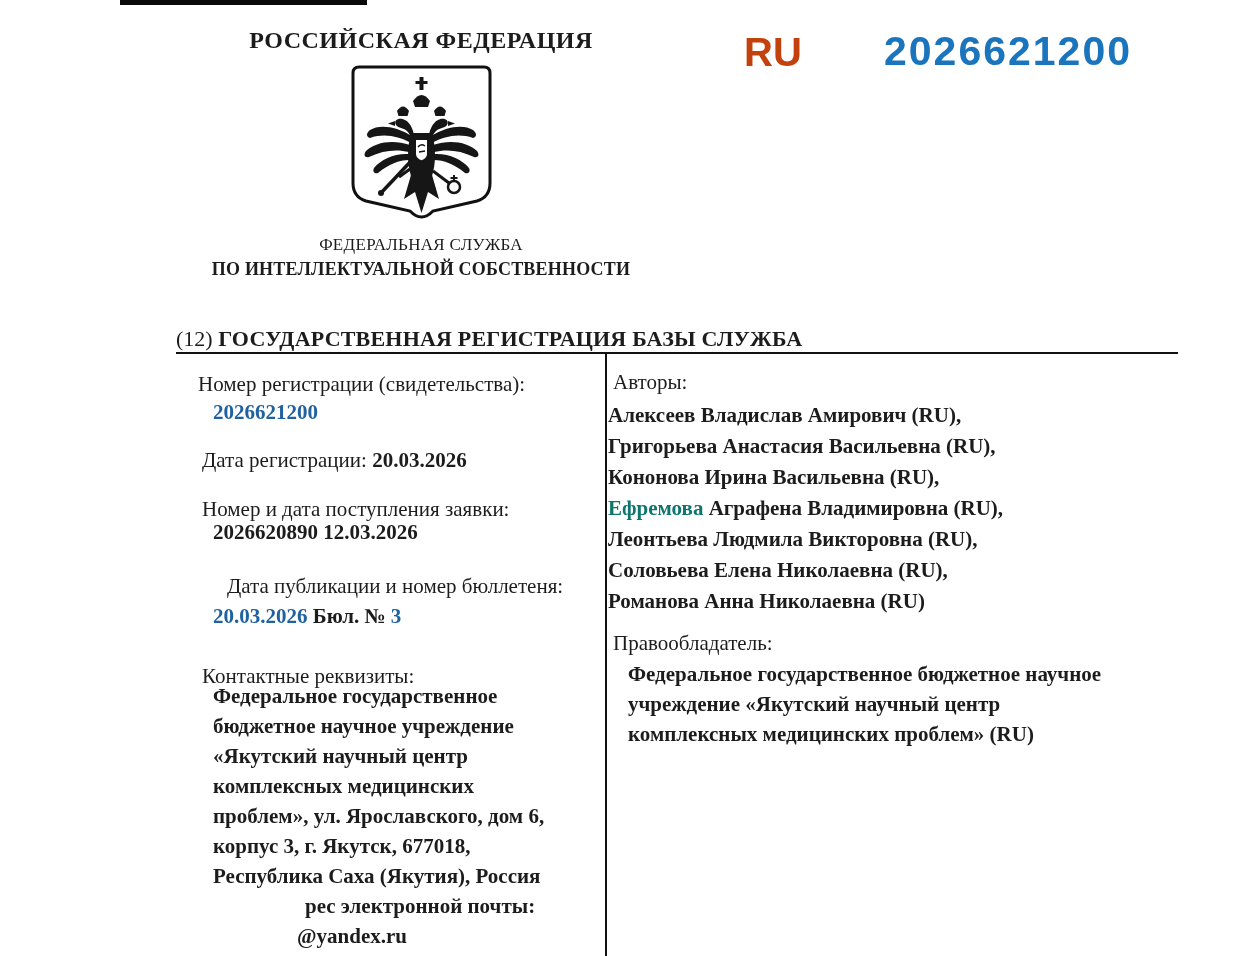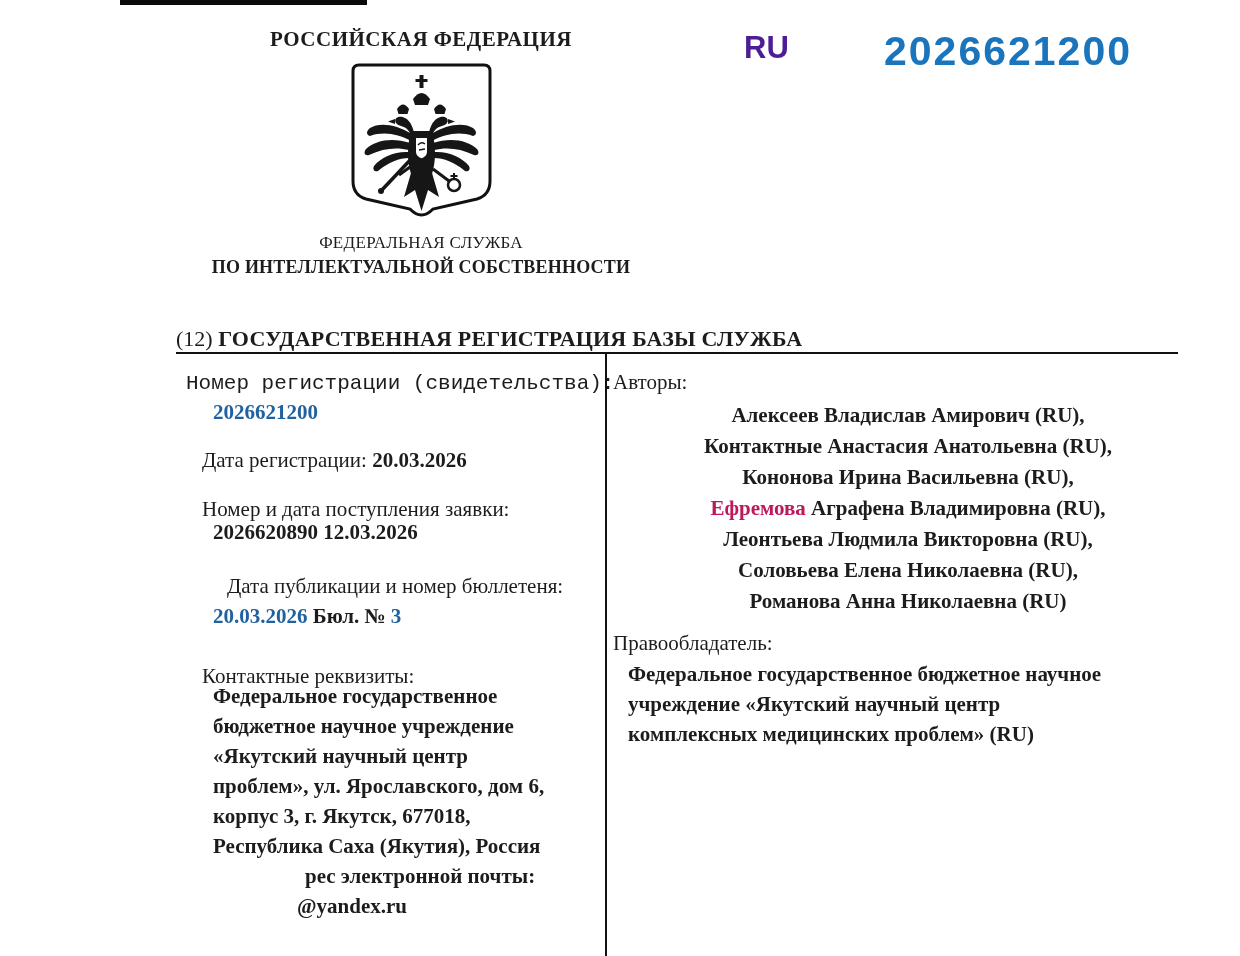--- a/index.html
+++ b/index.html
@@ -9,56 +9,56 @@
     background:#ffffff;
     font-family:"Liberation Serif","DejaVu Serif",serif;
     color:#1c1c1c;
     overflow:hidden;
   }
   .abs{position:absolute;}
   
   .redaction-bar{left:120px;top:0;width:247px;height:5px;background:#0a0a0a;}
   
   .header-center{left:171px;top:0;width:500px;text-align:center;}
-  .country{margin-top:27px;font-size:21px;font-weight:bold;letter-spacing:.5px;}
+  .country{margin-top:27px;font-size:24px;font-weight:bold;letter-spacing:.5px;}
   .emblem-wrap{margin-top:9px;height:163px;}
   .office1{margin-top:9px;font-size:17px;font-weight:normal;letter-spacing:.3px;}
   .office2{margin-top:4px;font-size:18px;font-weight:bold;letter-spacing:.2px;}
   
   .country-code{left:744px;top:30px;font-family:"Liberation Sans","DejaVu Sans",sans-serif;
-    font-size:31px;font-weight:bold;color:#4c1d95;}
+    font-size:40px;font-weight:bold;color:#c2410c;}
   .big-number{left:884px;top:28px;font-family:"Liberation Sans","DejaVu Sans",sans-serif;
     font-size:41px;font-weight:bold;color:#1b75bc;letter-spacing:2px;}
   
   .doc-title{left:176px;top:326px;font-size:22px;white-space:nowrap;}
   .doc-title .kind{font-weight:normal;}
   .doc-title .ttl{font-weight:bold;letter-spacing:.2px;}
   .hrule{left:176px;top:352px;width:1002px;height:2px;background:#111;}
   .vrule{left:605px;top:352px;width:2px;height:604px;background:#111;}
   
   .lbl{font-size:21px;white-space:nowrap;}
   .val{font-size:21px;font-weight:bold;white-space:nowrap;}
   .blue{color:#2062a0;}
-  .red{color:#be185d;}
+  .red{color:#0f766e;}
   
-  .l-reg-label{left:186px;top:372px;font-family:Liberation Mono, monospace;}
+  .l-reg-label{left:198px;top:372px;}
   .l-reg-value{left:213px;top:400px;}
   .l-date-line{left:202px;top:448px;}
   .l-app-label{left:202px;top:497px;}
   .l-app-value{left:213px;top:520px;}
   .l-pub-label{left:202px;top:574px;margin-left:25px;}
   .l-pub-value{left:213px;top:604px;}
   .l-contacts-label{left:202px;top:664px;}
   .l-address{left:213px;top:681px;width:392px;}
   .l-address .addr-line{font-size:21px;font-weight:bold;line-height:30px;white-space:nowrap;}
   .email-label-line{padding-left:92px;}
   .email-line{padding-left:84px;}
   
   .r-authors-label{left:613px;top:370px;}
-  .r-authors{left:628px;top:400px;width:560px;text-align:center;}
+  .r-authors{left:608px;top:400px;width:560px;}
   .r-authors .author-line{font-size:21px;font-weight:bold;line-height:31px;white-space:nowrap;}
   .r-holder-label{left:613px;top:631px;}
   .r-holder{left:628px;top:659px;width:552px;}
   .r-holder .holder-line{font-size:21px;font-weight:bold;line-height:30px;white-space:nowrap;}
 </style>
 </head>
 <body>
 
 <div class="page">
 
@@ -120,37 +120,38 @@
   <div class="abs lbl l-contacts-label">Контактные реквизиты:</div>
   <div class="abs l-address">
     <div>
 
         <div class="addr-line">Федеральное государственное</div>
 
         <div class="addr-line">бюджетное научное учреждение</div>
 
         <div class="addr-line">«Якутский научный центр</div>
 
+        <div class="addr-line">комплексных медицинских</div>
 
         <div class="addr-line">проблем», ул. Ярославского, дом 6,</div>
 
         <div class="addr-line">корпус 3, г. Якутск, 677018,</div>
 
         <div class="addr-line">Республика Саха (Якутия), Россия</div>
       </div>
     <div class="addr-line email-label-line">рес электронной почты:</div>
     <div class="addr-line email-line">@yandex.ru</div>
   </div>
 
   <div class="abs lbl r-authors-label">Авторы:</div>
   <div class="abs r-authors">
 
       <div class="author-line"><span class="red"></span> <span>Алексеев Владислав Амирович (RU),</span></div>
 
-      <div class="author-line"><span class="red"></span> <span>Контактные Анастасия Анатольевна (RU),</span></div>
+      <div class="author-line"><span class="red"></span> <span>Григорьева Анастасия Васильевна (RU),</span></div>
 
       <div class="author-line"><span class="red"></span> <span>Кононова Ирина Васильевна (RU),</span></div>
 
       <div class="author-line"><span class="red">Ефремова</span> <span>Аграфена Владимировна (RU),</span></div>
 
       <div class="author-line"><span class="red"></span> <span>Леонтьева Людмила Викторовна (RU),</span></div>
 
       <div class="author-line"><span class="red"></span> <span>Соловьева Елена Николаевна (RU),</span></div>
 
       <div class="author-line"><span class="red"></span> <span>Романова Анна Николаевна (RU)</span></div>

